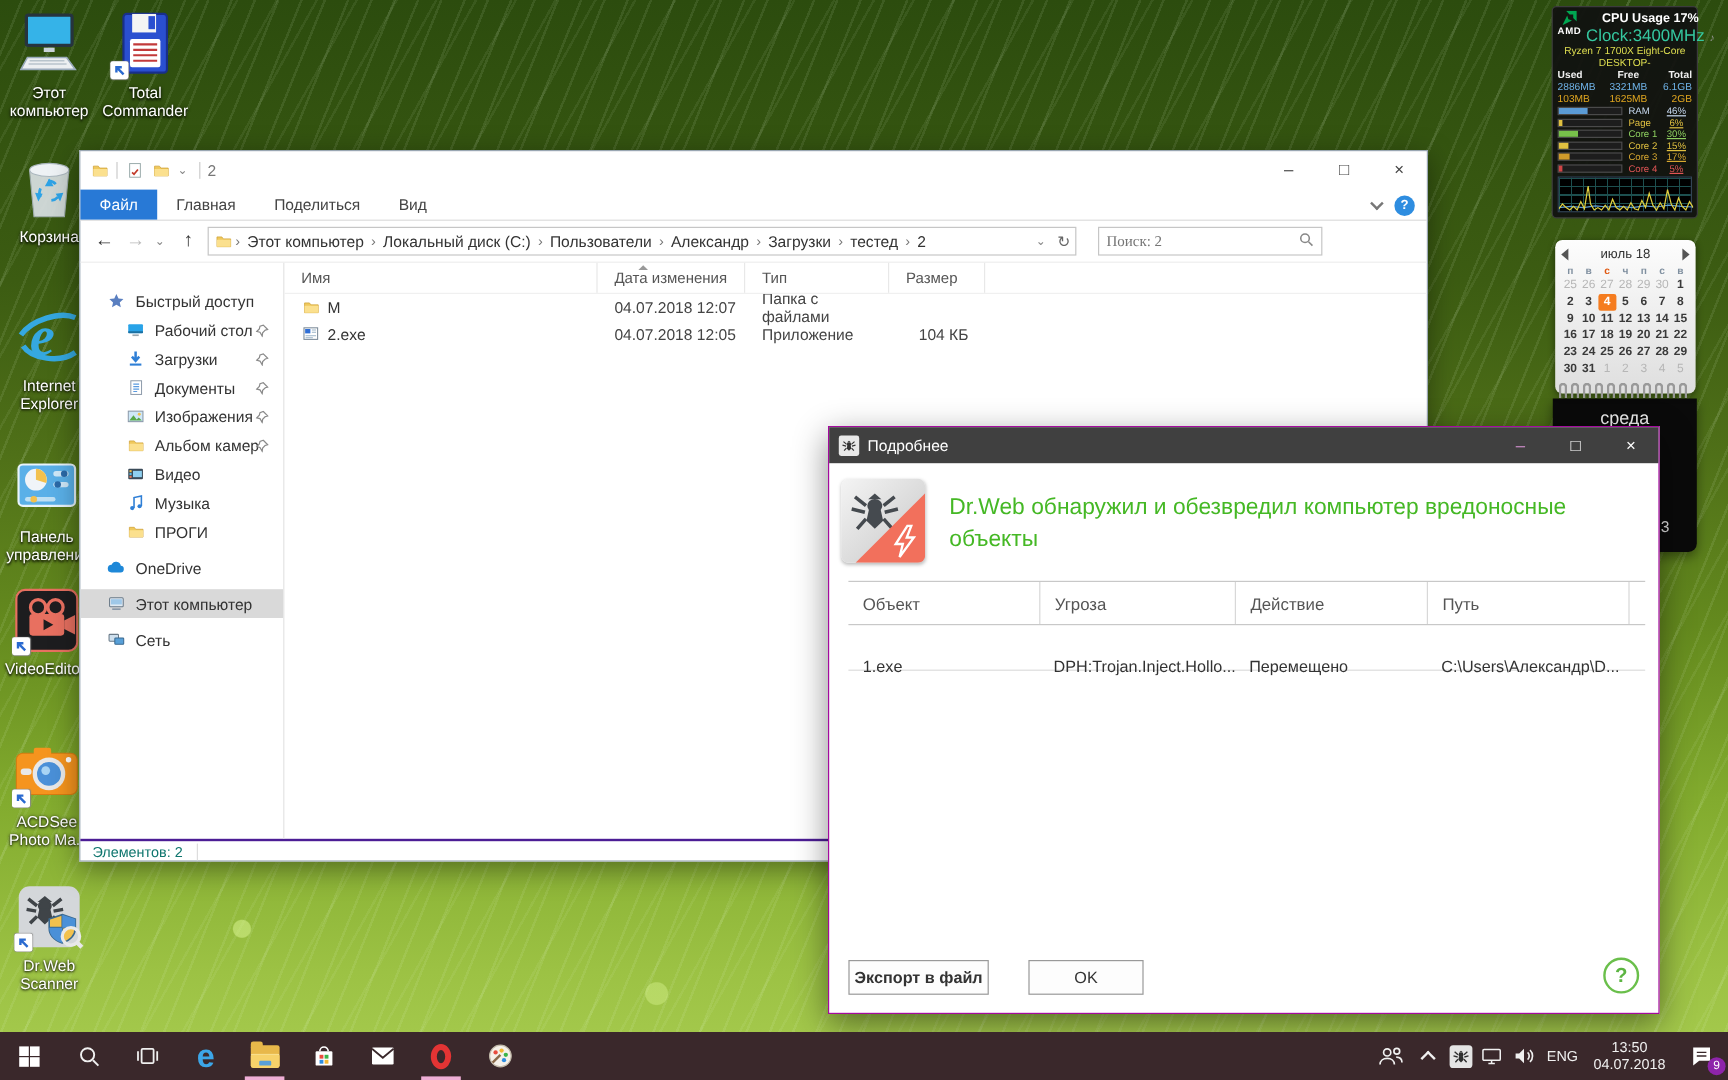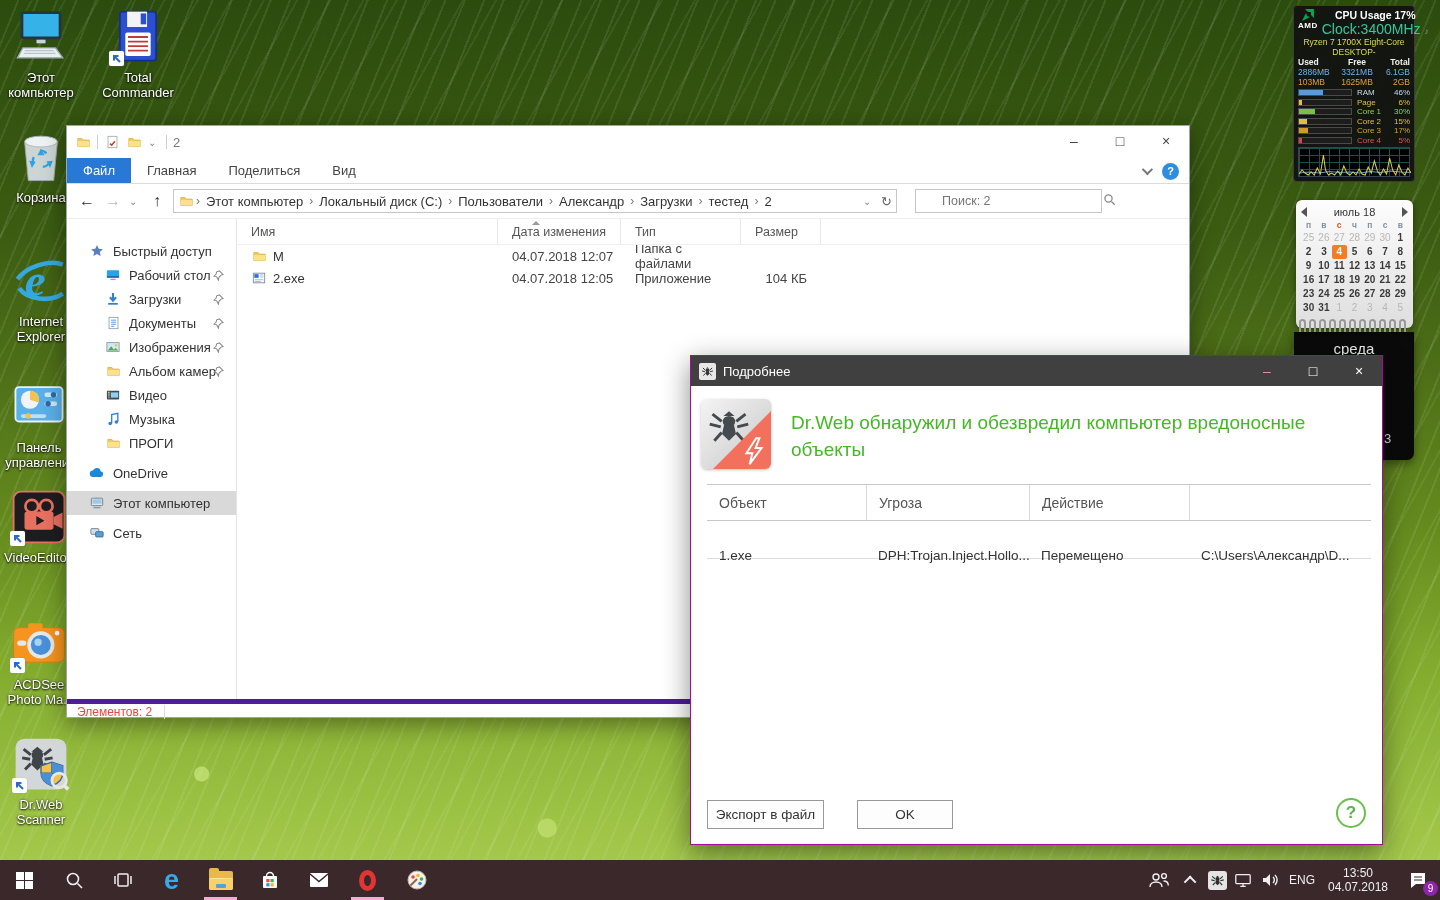--- a/index.html
+++ b/index.html
@@ -48,21 +48,21 @@
   .nav-ic.dim { color:#bbb; }
   .nav-chev { font-size:10px; color:#888; width:12px; }
   .addr-box { width:724px; height:24px; border:1px solid #c6c6c6; background:#fff;
     display:flex; align-items:center; padding:0 4px; gap:2px; }
   .crumb { padding:0 6px; color:#333; white-space:nowrap; }
   .crumb-sep { color:#777; font-size:12px; }
   .addr-end { margin-left:auto; display:flex; align-items:center; gap:6px; color:#666; }
   .search-box { margin-left:12px; width:187px; height:24px; border:1px solid #c6c6c6;
     display:flex; align-items:center; padding:0 6px; }
   .search-box input { border:none; outline:none; flex:1; font-size:12.5px; color:#444;
-    font-family:Liberation Sans, sans-serif; background:transparent;margin-left:20px; }
+    font-family:Liberation Serif, serif; background:transparent; }
   .ex-body { display:flex; height:481px; border-top:1px solid #eee; }
   .ex-side { width:170px; padding-top:14px; border-right:1px solid #e4e4e4; overflow:hidden; }
   .side-item { height:24px; display:flex; align-items:center; gap:8px; color:#333; position:relative; }
   .side-item.lvl0 { padding-left:22px; margin-top:6px; }
   .side-item.lvl1 { padding-left:38px; }
   .side-item.selected { background:#d9d9d9; }
   .side-pin { position:absolute; right:12px; top:6px; }
   .ex-list { flex:1; position:relative; }
   .list-head { display:flex; height:26px; align-items:center; color:#555; font-size:12.5px;
     border-bottom:1px solid #f0f0f0; position:relative; }
@@ -70,21 +70,21 @@
     border-right:1px solid #e8e8e8; }
   .c-name { width:261px; } .c-date { width:123px; } .c-type { width:120px; } .c-size { width:80px; }
   .sort-arrow { position:absolute; left:295px; top:2px; width:0; height:0;
     border-left:4px solid transparent; border-right:4px solid transparent; border-bottom:4px solid #999; }
   .file-row { display:flex; height:22px; align-items:center; font-size:13px; color:#333; }
   .fr-name { width:261px; display:flex; align-items:center; gap:6px; padding-left:14px; }
   .fr-date,.fr-type { color:#444; } .fr-date { width:123px; padding-left:14px; }
   .fr-type { width:120px; padding-left:14px; }
   .fr-size { width:80px; text-align:right; padding-right:14px; color:#444; }
   .ex-status { height:20px; display:flex; align-items:center; padding-left:10px; font-size:12px;
-    color:#ef4444; border-top:5px solid #4c1d95; }
+    color:#0f766e; border-top:2px solid #4c1d95; }
   .status-sep { width:1px; height:14px; background:#ddd; margin-left:12px; }
   .ico { display:inline-flex; width:16px; height:16px; align-items:center; justify-content:center; }
   
   .drweb { position:absolute; left:690px; top:355px; width:693px; height:490px;
     background:#fff; border:1px solid #a40a9e; box-shadow:0 8px 26px rgba(0,0,0,.45); z-index:4; }
   .dw-titlebar { height:30px; background:#404040; display:flex; align-items:center;
     padding-left:8px; color:#fff; font-size:13px; gap:7px; }
   .dw-cap { position:absolute; right:0; top:0; height:30px; display:flex; }
   .dw-cap span { width:46px; height:30px; display:flex; align-items:center; justify-content:center;
     color:#fff; font-size:14px; }
@@ -104,21 +104,21 @@
   .dwt-head { display:flex; height:37px; border-top:1px solid #c8c8c8; border-bottom:1px solid #c8c8c8;
     color:#555; font-size:14px; align-items:center; }
   .dwt-head > div { height:100%; display:flex; align-items:center; padding-left:12px; }
   .dwt-row { display:flex; height:38px; align-items:center; border-bottom:1px solid #dcdcdc; color:#333; }
   .dwt-row > div { padding-left:12px; white-space:nowrap; overflow:hidden;margin-top:32px; }
   .dc1 { width:159px; } .dc2 { width:163px; border-left:1px solid #d8d8d8; }
   .dc3 { width:160px; border-left:1px solid #d8d8d8; } .dc4 { width:168px; border-left:1px solid #d8d8d8; }
   .dc5 { width:14px; border-left:1px solid #d8d8d8; }
   .dw-btn { position:absolute; top:444px; height:29px; border:1px solid #999; background:#fdfdfd;
     font-size:13.5px; color:#333; display:flex; align-items:center; justify-content:center; }
-  .dw-export { left:16px; width:117px; } .dw-ok { left:166px; width:96px; }
+  .dw-export { left:16px; width:117px;font-weight:bold; } .dw-ok { left:166px; width:96px; }
   .dw-help { position:absolute; right:16px; top:442px; width:30px; height:30px; border-radius:50%;
     border:2px solid #6abf4b; color:#5cb542; font-size:17px; font-weight:bold;
     display:flex; align-items:center; justify-content:center; }
   
   .cpu { position:absolute; left:1293px; top:5px; width:122px; height:177px; z-index:3;
     background:rgba(16,16,16,.92); border:1px solid #3c3c3c; border-radius:4px; padding:3px 4px;
     color:#eee; font-size:8.5px; }
   .cpu-top { display:flex; align-items:flex-start; gap:4px; }
   .amd-block { width:26px; text-align:center; }
   .amd-arrow { width:12px; height:12px; margin:0 auto; }
@@ -131,21 +131,21 @@
   .mem-row { display:flex; line-height:10px; }
   .mem-row span:nth-child(1){ width:38px; text-align:left; }
   .mem-row span:nth-child(2){ flex:1; text-align:center; }
   .mem-row span:nth-child(3){ width:32px; text-align:right; }
   .mem-head { color:#f0f0f0; font-weight:bold;justify-content:center; }
   .meters { margin-top:1px; }
   .meter { display:flex; align-items:center; height:9.5px; }
   .meter-bar { width:54px; height:7px; background:#1d1d1d; border:1px solid #4a4a4a; }
   .meter-fill { height:100%; }
   .meter-label { flex:1; padding-left:5px; font-size:8px; }
-  .meter-val { width:26px; text-align:right; font-size:8px; }
+  .meter-val { width:26px; text-align:center; font-size:8px;text-decoration:underline; }
   .cpu-graph { margin-top:2px; height:30px; border:1px solid #345;
     background:
       repeating-linear-gradient(to right,#1d4f4f 0 1px,transparent 1px 10px),
       repeating-linear-gradient(to bottom,#1d4f4f 0 1px,transparent 1px 7px), #000; }
   
   .cal-dark { position:absolute; left:1294px; top:332px; width:120px; height:128px; z-index:1;
     background:#0a0a0a; border-radius:0 0 7px 7px; box-shadow:0 4px 10px rgba(0,0,0,.4); }
   .cal-dayname { text-align:center; margin-top:8px; color:#eee; font-size:15px; }
   .cal-partial { position:absolute; left:90px; top:99px; color:#ddd; font-size:13px; }
   .cal { position:absolute; left:1296px; top:200px; width:117px; height:128px; z-index:3;
@@ -205,21 +205,21 @@
   <span class="dicon-img">
     <svg viewBox="0 0 64 64">
         <rect x="11" y="5" width="42" height="28" rx="2" fill="#35b3e8" stroke="#26343e" stroke-width="3"></rect>
         <rect x="27" y="35" width="10" height="4" fill="#c8d2d8"></rect>
         <path d="M12 44h36l8 11H6z" fill="#eceff1" stroke="#9ab" stroke-width="1.5"></path>
         <path d="M14 47h32M13 50h35" stroke="#b8c4cc" stroke-width="1.5"></path>
       </svg>
   </span>
   <span class="dicon-label">Этот компьютер</span>
 </div>
-<div class="dicon" style="left:99px;top:8px;">
+<div class="dicon" style="left:82px;top:8px;">
   <span class="dicon-img">
     <svg viewBox="0 0 64 64">
         <rect x="12" y="4" width="40" height="54" rx="3" fill="#2a4fd0" stroke="#182f8a" stroke-width="2"></rect>
         <rect x="20" y="4" width="22" height="17" fill="#f4f4f4"></rect>
         <rect x="35" y="6" width="6" height="12" fill="#2a4fd0"></rect>
         <rect x="18" y="27" width="28" height="26" rx="2" fill="#fff"></rect>
         <path d="M21 32h22M21 37h22M21 42h22M21 47h22" stroke="#c23a3a" stroke-width="2"></path>
       </svg>
     <span class="sc-arrow"><svg viewBox="0 0 15 15">
           <path d="M11 11L5 5M5 9.5V5h4.5" stroke="#2a6ad0" stroke-width="2" fill="none"></path>
@@ -773,20 +773,21 @@
     <span class="dw-bolt"><svg viewBox="0 0 24 28">
           <path d="M14 2L5 16h5.5L8 26l11-15h-5.5l3.5-9z" fill="none" stroke="#fff" stroke-width="1.8"></path>
         </svg></span>
   </div>
   <div class="dw-heading">Dr.Web обнаружил и обезвредил компьютер вредоносные объекты</div>
   <div class="dw-table">
     <div class="dwt-head">
       <div class="dc1">Объект</div>
       <div class="dc2">Угроза</div>
       <div class="dc3">Действие</div>
+      <div class="dc4">Путь</div>
       <div class="dc5"></div>
     </div>
     <div class="dwt-row">
       <div class="dc1" style="border:none">1.exe</div>
       <div class="dc2" style="border:none">DPH:Trojan.Inject.Hollo...</div>
       <div class="dc3" style="border:none">Перемещено</div>
       <div class="dc4" style="border:none">C:\Users\Александр\D...</div>
     </div>
   </div>
   <div class="dw-btn dw-export">Экспорт в файл</div>

